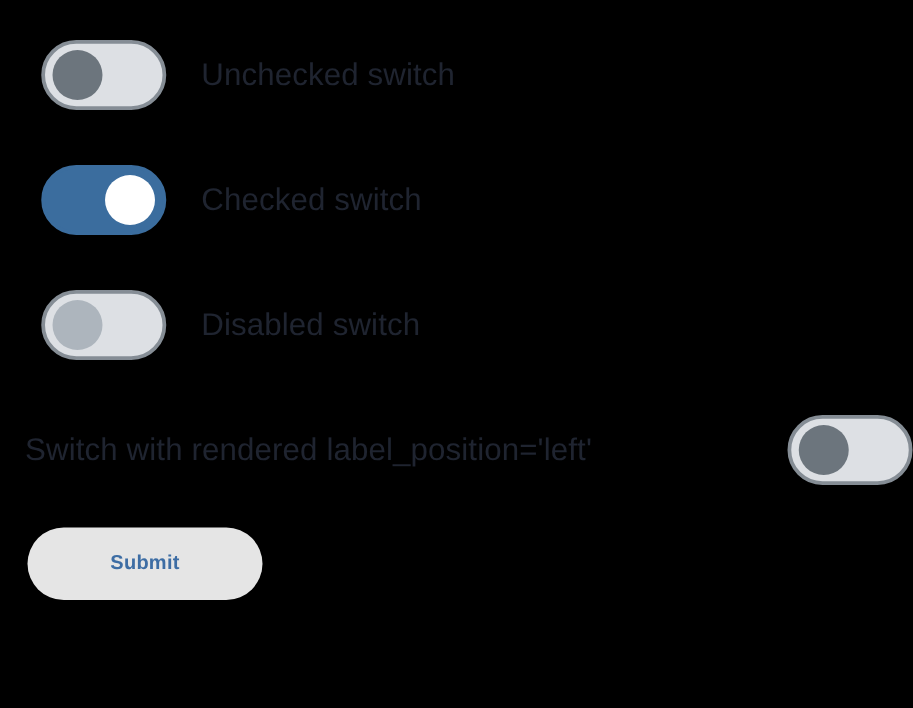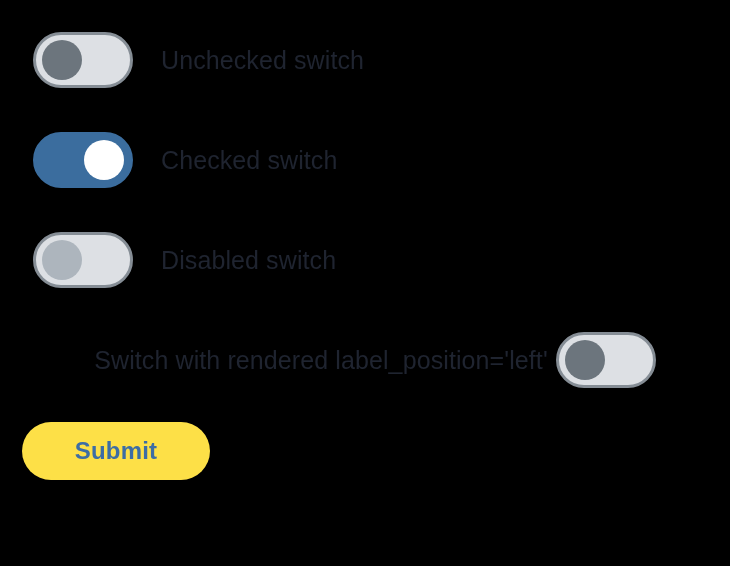--- a/index.html
+++ b/index.html
@@ -30,21 +30,21 @@
     height: 56px;
     display: flex;
     align-items: center;
   }
   .switch-row.row-0 { top: 32px; }
   .switch-row.row-1 { top: 132px; }
   .switch-row.row-2 { top: 232px; }
 
   .switch-row.row-left-label {
     top: 332px;
-    justify-content: center;
+    justify-content: space-between;
     padding-left: 20px;
     box-sizing: border-box;
   }
 
   .sw-spacer { margin-left: 33px; }
 
   
   .switch {
     position: relative;
     width: 94px;
@@ -103,24 +103,24 @@
     position: absolute;
     left: 22px;
     top: 422px;
   }
   .submit-btn {
     display: block;
     width: 188px;
     height: 58px;
     border: none;
     border-radius: 999px;
-    background: #fde047;
+    background: #e5e5e5;
     color: #3d6da4;
     font-family: "Liberation Sans", sans-serif;
-    font-size: 24px;
+    font-size: 16px;
     font-weight: bold;
     letter-spacing: 0.2px;
     cursor: pointer;
     padding: 0;
   }
 </style>
 </head>
 <body>
 
 <div class="stage">

